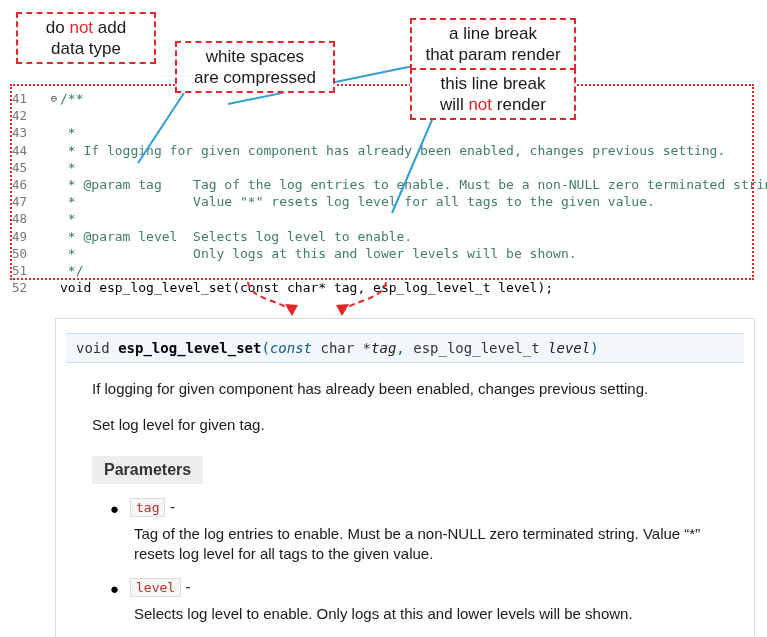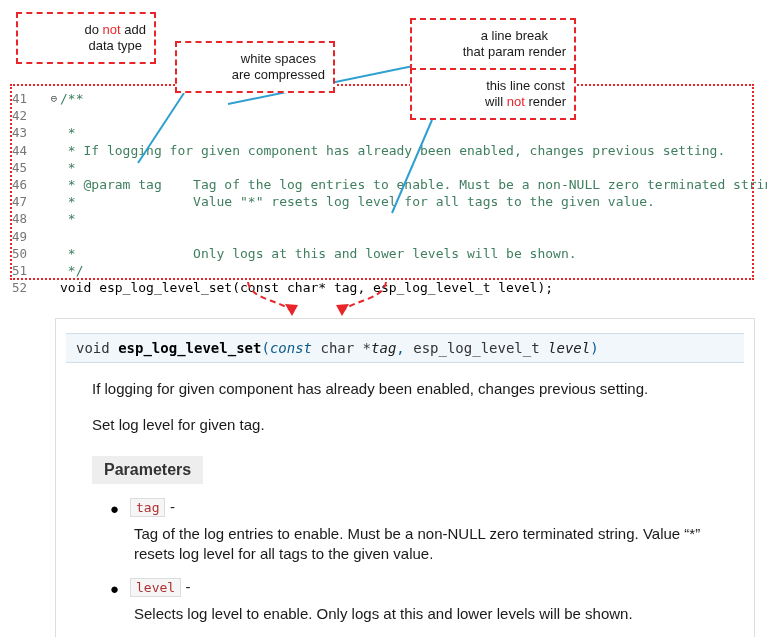--- a/index.html
+++ b/index.html
@@ -14,26 +14,26 @@
     position: relative;
     overflow: hidden;
   }
 
   
   .callout {
     position: absolute;
     border: 2px dashed #e8262a;
     background: #ffffff;
     color: #1a1a1a;
-    font-size: 13px;
+    font-size: 17px;
     line-height: 1.25;
     text-align: center;
     display: flex;
     align-items: center;
-    justify-content: flex-end;
+    justify-content: center;
     padding: 4px 8px;
     box-sizing: border-box;
     z-index: 6;
   }
   .callout .red {
     color: #e8262a;
   }
 
   #callout-datatype { left: 16px;  top: 12px;  width: 140px; height: 52px; }
   #callout-spaces   { left: 175px; top: 41px;  width: 160px; height: 52px; }
@@ -198,21 +198,21 @@
 
 <div class="callout" id="callout-break-ok">
   <span>
     <span>a line break</span><br>
     <span>that param render</span>
   </span>
 </div>
 
 <div class="callout" id="callout-break-no">
   <span>
-    <span>this line const</span><br>
+    <span>this line break</span><br>
     <span>will </span><span class="red">not</span><span> render</span>
   </span>
 </div>
 
 <div id="code-panel">
   <div class="code-row">
     <span class="lineno">41</span>
     <span class="foldmark">⊖</span>
     <span class="codetext">/**</span>
   </div>
@@ -246,20 +246,21 @@
     <span class="codetext"> *               Value "*" resets log level for all tags to the given value.</span>
   </div>
   <div class="code-row">
     <span class="lineno">48</span>
     <span class="foldmark"></span>
     <span class="codetext"> *</span>
   </div>
   <div class="code-row">
     <span class="lineno">49</span>
     <span class="foldmark"></span>
+    <span class="codetext"> * @param level  Selects log level to enable.</span>
   </div>
   <div class="code-row">
     <span class="lineno">50</span>
     <span class="foldmark"></span>
     <span class="codetext"> *               Only logs at this and lower levels will be shown.</span>
   </div>
   <div class="code-row">
     <span class="lineno">51</span>
     <span class="foldmark"></span>
     <span class="codetext"> */</span>

